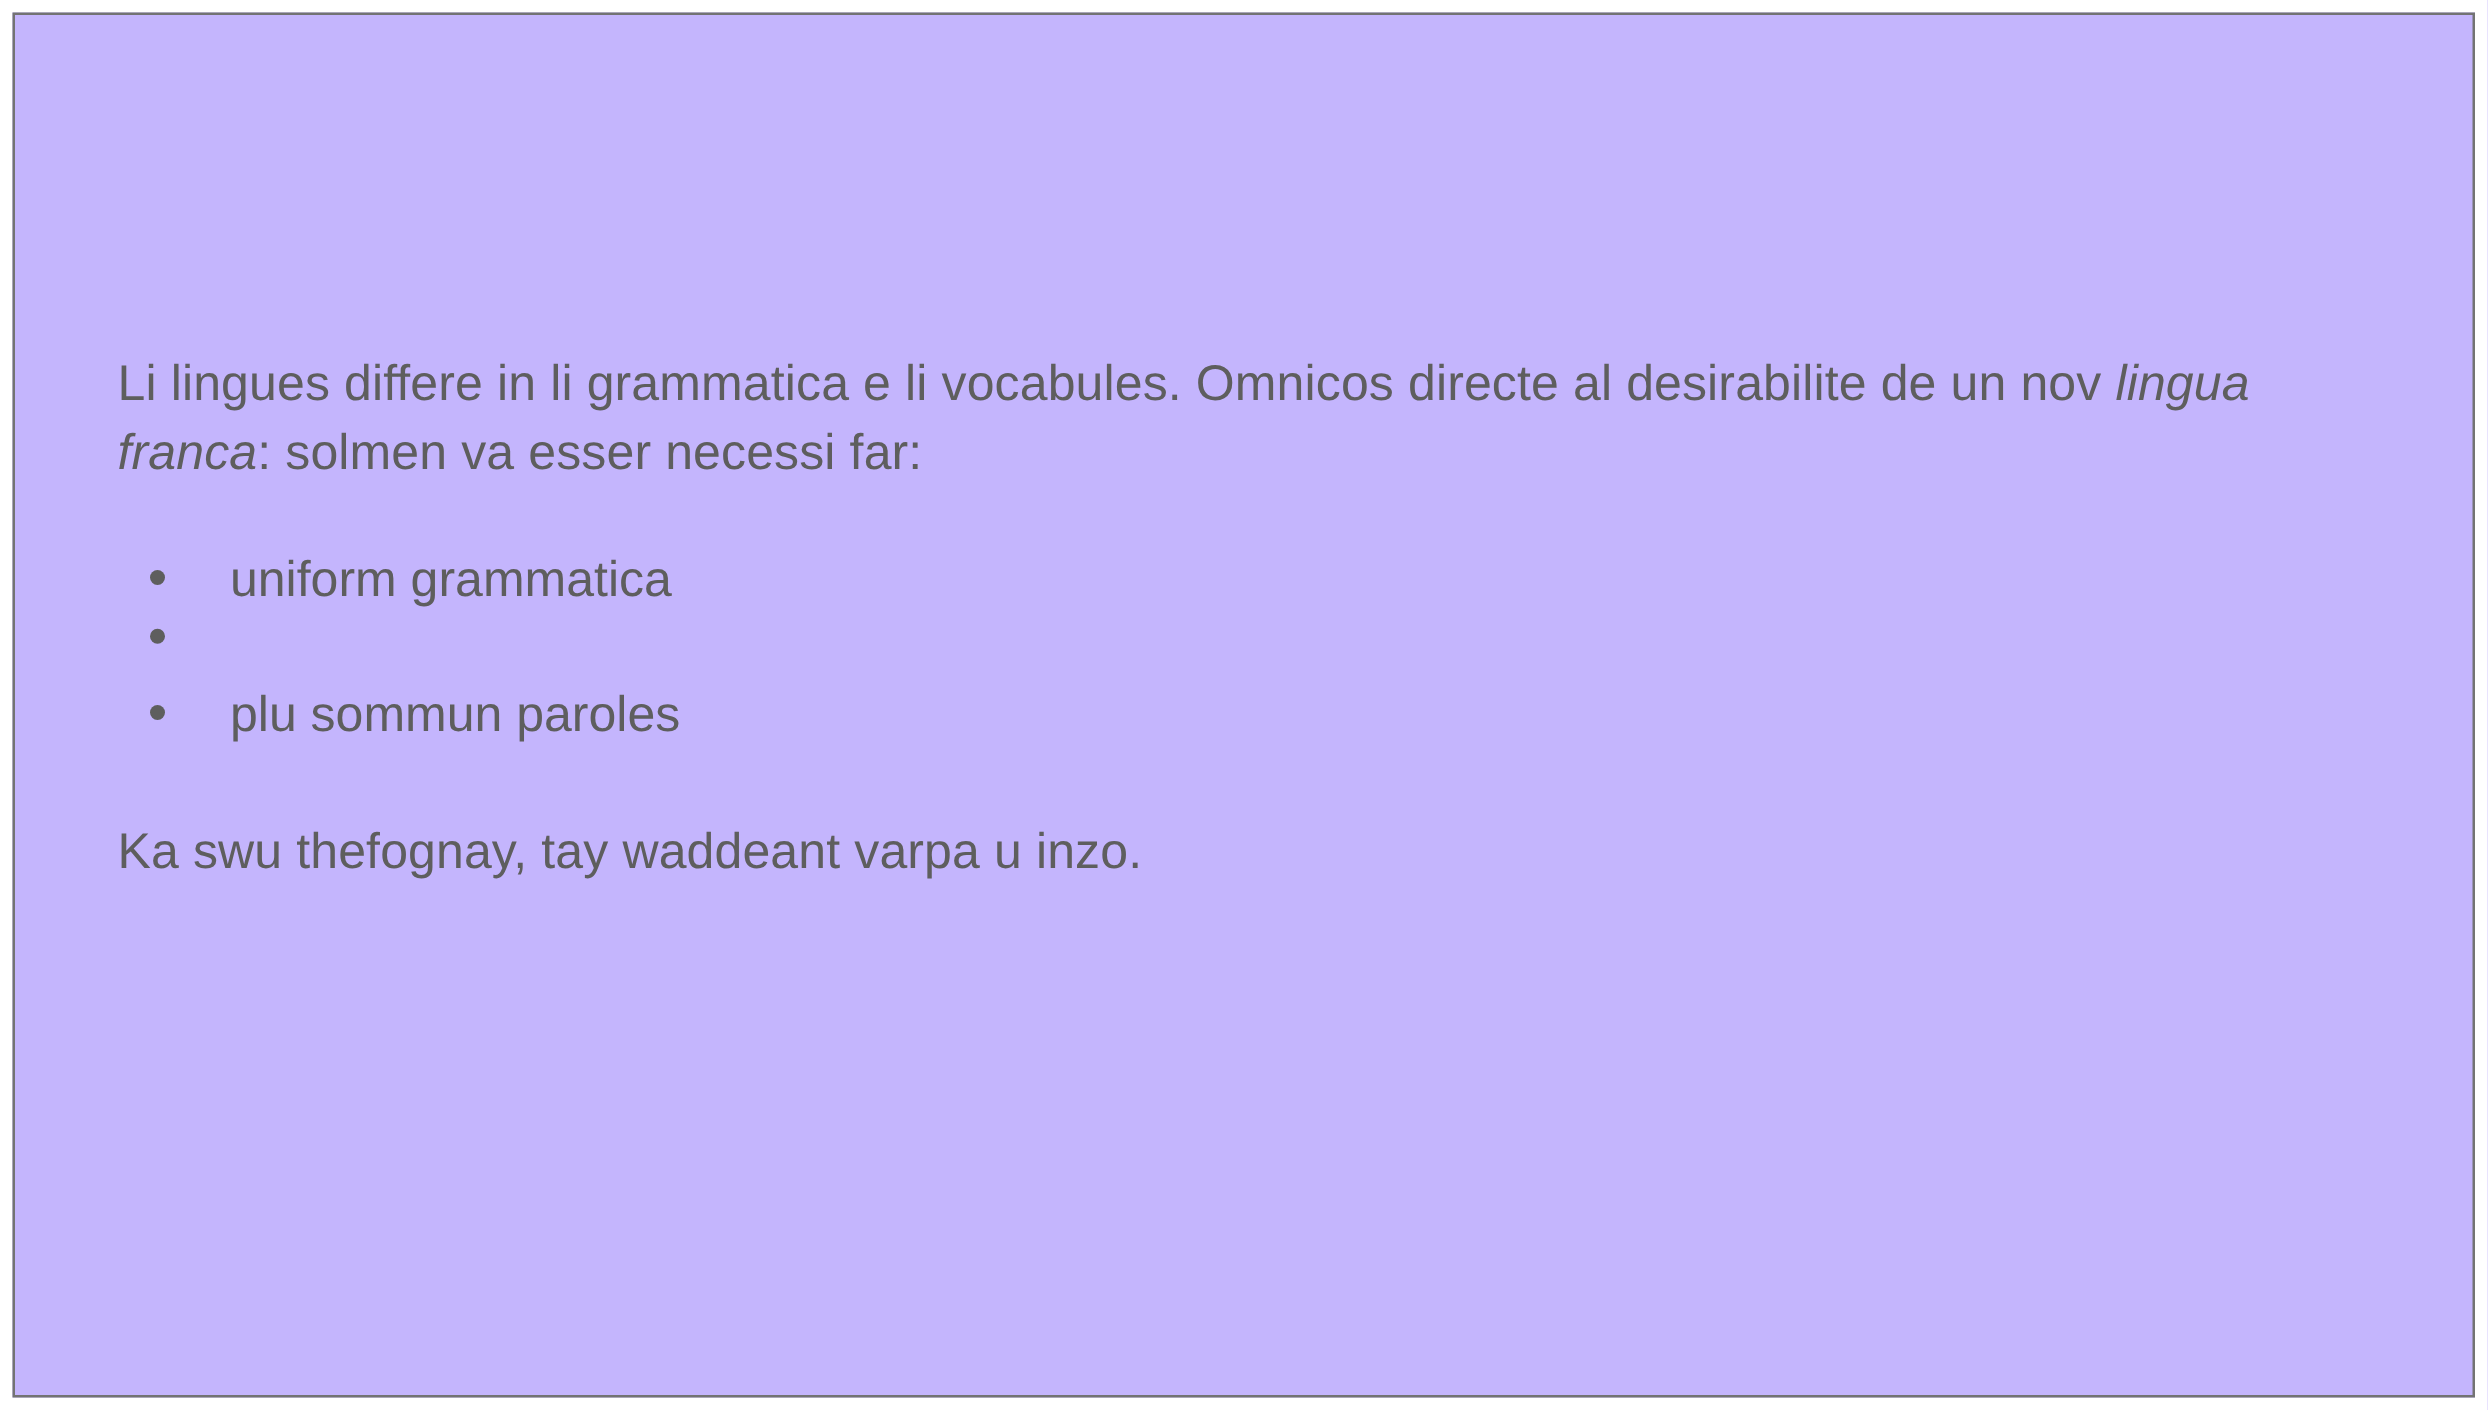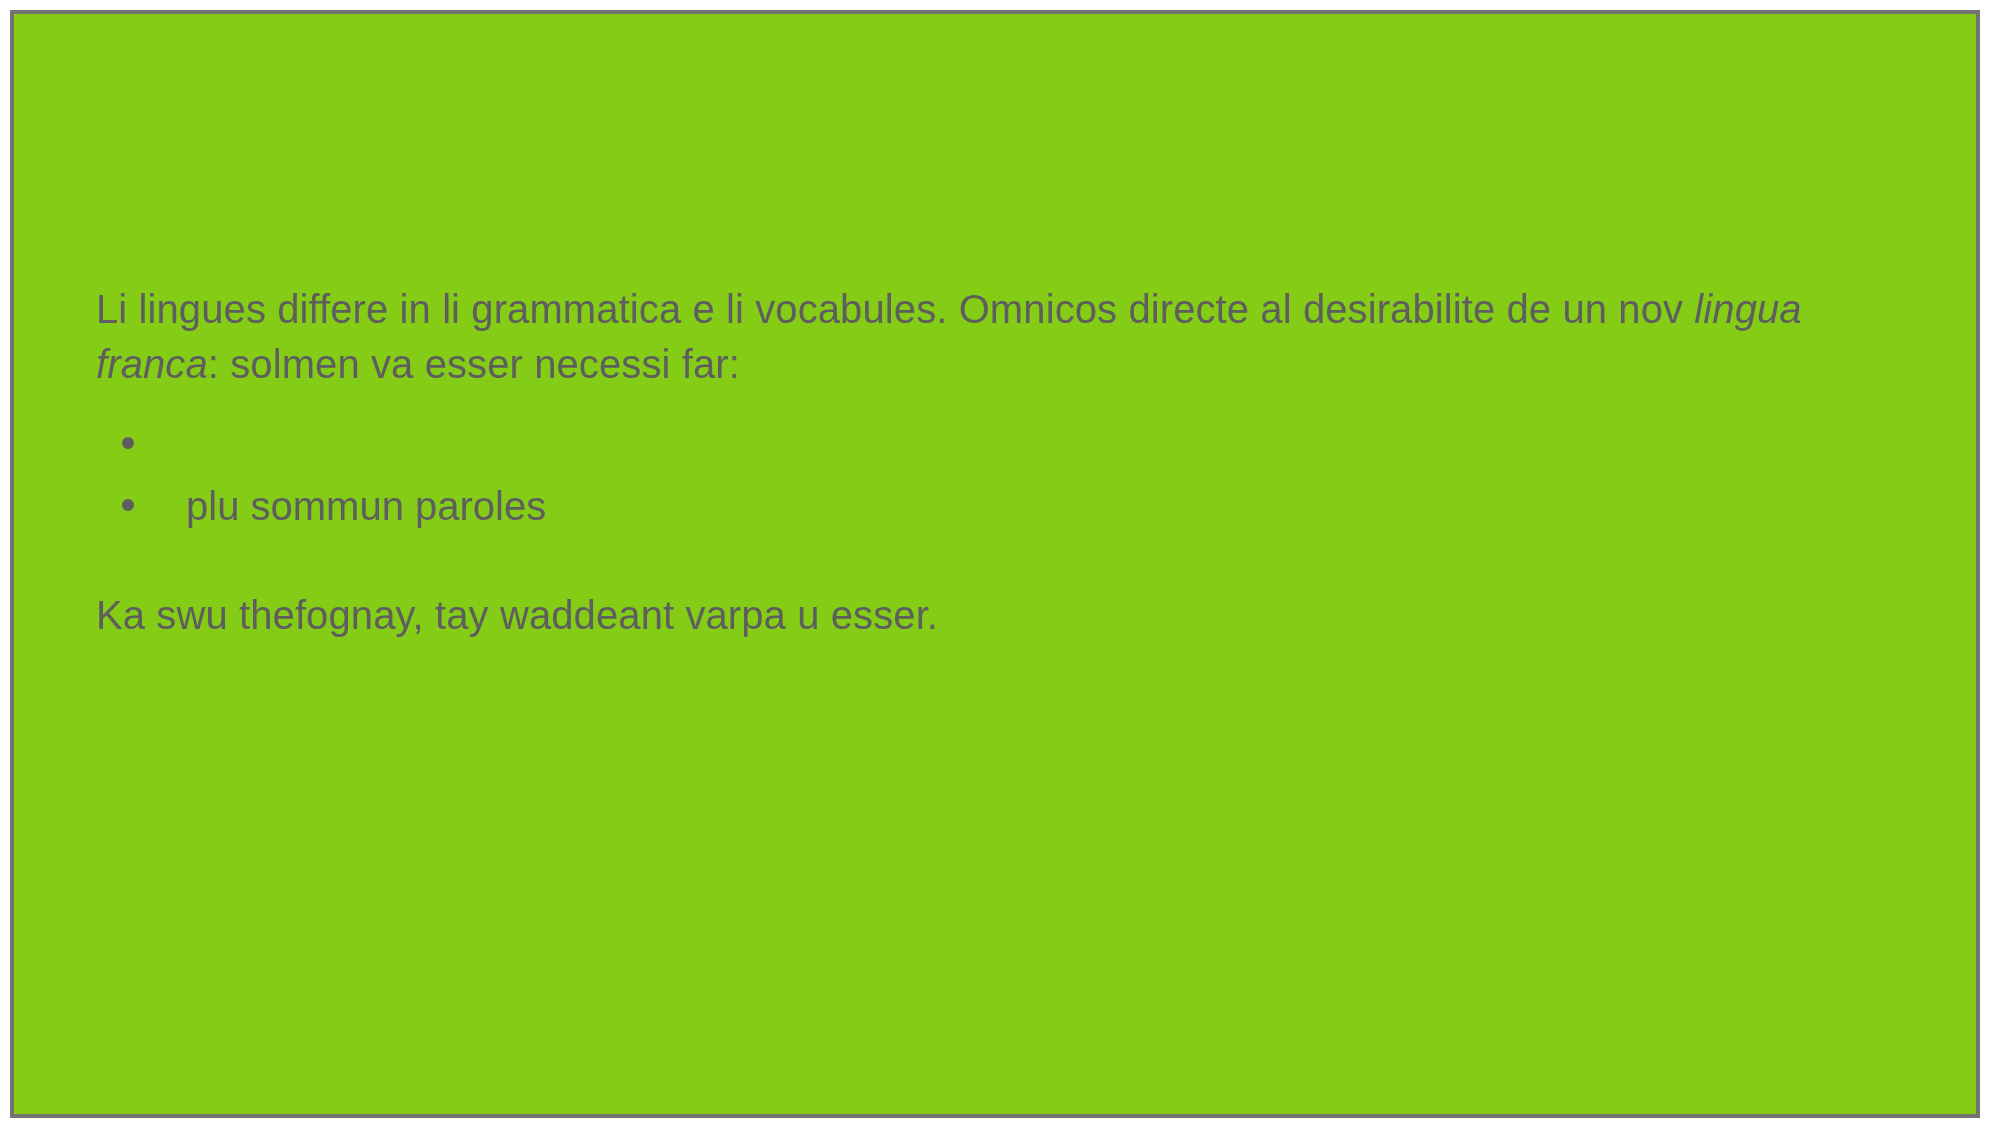--- a/index.html
+++ b/index.html
@@ -17,22 +17,22 @@
     box-sizing: border-box;
     width: 1990px;
     height: 1128px;
     background: #ffffff;
     padding: 10px;
   }
   .slide {
     box-sizing: border-box;
     width: 100%;
     height: 100%;
-    background: #84cc16;
-    border: 4px solid #737373;
+    background: #c4b5fd;
+    border: 2px solid #737373;
     position: relative;
     overflow: hidden;
   }
   .content-body {
     position: absolute;
     left: 82px;
     top: 268px;
     right: 70px;
   }
   .para {
@@ -82,24 +82,28 @@
 
 <div class="slide-canvas">
   <div class="slide">
     <div class="content-body">
 
       <p class="para"><span>Li lingues differe in li grammatica e li vocabules. Omnicos directe al desirabilite de un nov </span><em>lingua franca</em><span>: solmen va esser necessi far:</span></p>
 
       <ul class="bullet-list">
         <li class="bullet-item">
           <span class="bullet-dot"></span>
+          <span>uniform grammatica</span>
+        </li>
+        <li class="bullet-item">
+          <span class="bullet-dot"></span>
         </li>
         <li class="bullet-item">
           <span class="bullet-dot"></span>
           <span>plu sommun paroles</span>
         </li>
       </ul>
 
-      <p class="para closing-para">Ka swu thefognay, tay waddeant varpa u esser.</p>
+      <p class="para closing-para">Ka swu thefognay, tay waddeant varpa u inzo.</p>
 
     </div>
   </div>
 </div>
 
 </body></html>

